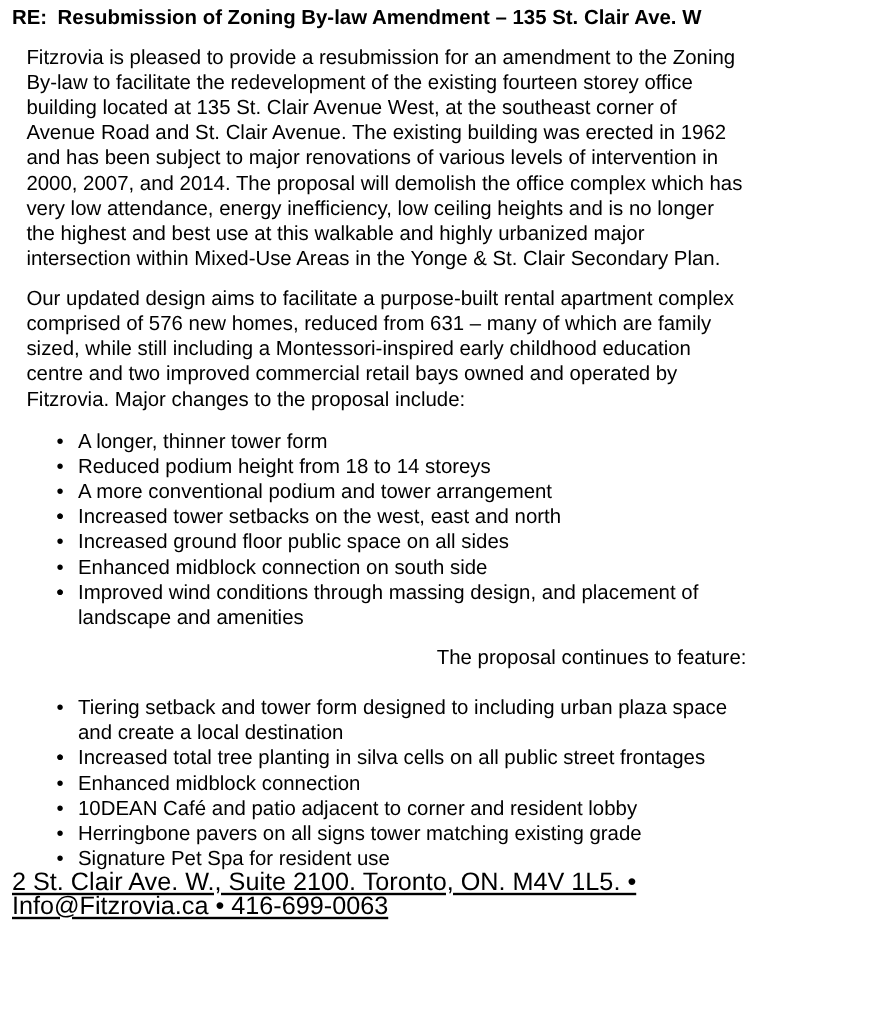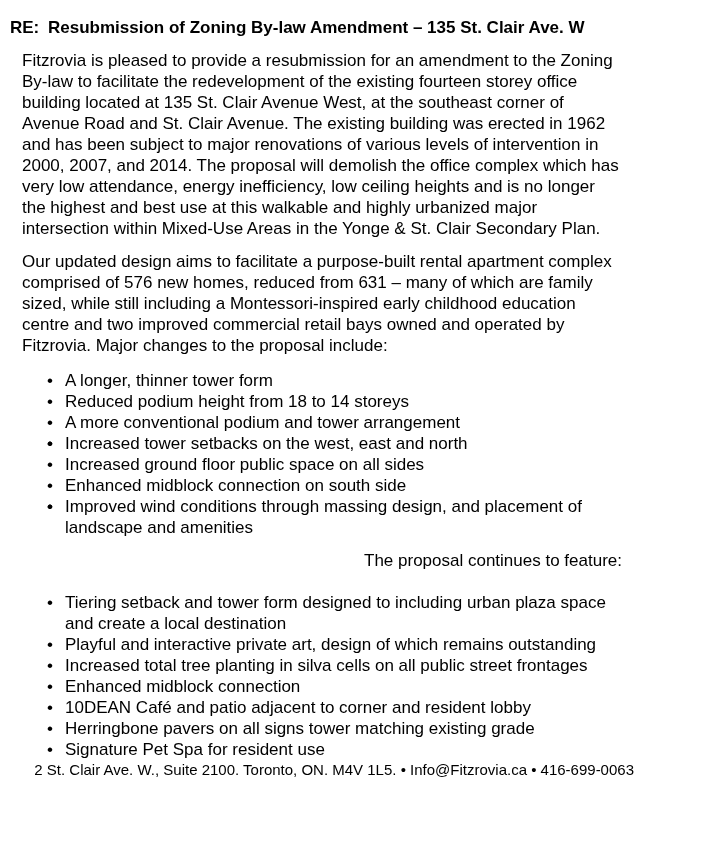--- a/index.html
+++ b/index.html
@@ -12,21 +12,21 @@
     height: 844px;
     overflow: hidden;
     font-family: "Liberation Sans", sans-serif;
     color: #000000;
     -webkit-font-smoothing: antialiased;
   }
   .doc {
     box-sizing: border-box;
     width: 654px;
     height: 844px;
-    padding: 17px 20px 0 10px;
+    padding: 4px 20px 0 10px;
     font-size: 17px;
     line-height: 21px;
   }
   .subject {
     display: flex;
     font-weight: bold;
     margin: 0;
   }
   .subject-prefix {
     flex: 0 0 38px;
@@ -51,23 +51,24 @@
     position: relative;
     padding-left: 55px;
   }
   ul.bullets .bullet {
     position: absolute;
     left: 37px;
     top: 0;
   }
   .footer {
     margin-top: 0;
-    text-align: right;
-    font-size: 15px;
+    text-align: left;
+    font-size: 21px;
     line-height: 20px;
+    text-decoration: underline;
   }
 </style>
 </head>
 <body>
 
 <div class="doc">
 
   <div class="subject">
     <span class="subject-prefix">RE:</span>
     <span class="subject-title">Resubmission of Zoning By-law Amendment – 135 St. Clair Ave. W</span>
@@ -86,21 +87,21 @@
       <li><span class="bullet">•</span><span>Increased ground floor public space on all sides</span></li>
       <li><span class="bullet">•</span><span>Enhanced midblock connection on south side</span></li>
       <li><span class="bullet">•</span></li>
       <li><span class="bullet">•</span><span>Improved wind conditions through massing design, and placement of landscape and amenities</span></li>
     </ul>
 
   <p class="para p3">The proposal continues to feature:</p>
 
   <ul class="bullets list2">
       <li><span class="bullet">•</span><span>Tiering setback and tower form designed to including urban plaza space and create a local destination</span></li>
-      <li><span class="bullet">•</span><span>Playful and interactive private art, design of which remains outstanding</span></li>
+      <li><span class="bullet">•</span></li>
       <li><span class="bullet">•</span><span>Increased total tree planting in silva cells on all public street frontages</span></li>
       <li><span class="bullet">•</span><span>Enhanced midblock connection</span></li>
       <li><span class="bullet">•</span><span>10DEAN Café and patio adjacent to corner and resident lobby</span></li>
       <li><span class="bullet">•</span><span>Herringbone pavers on all signs tower matching existing grade</span></li>
       <li><span class="bullet">•</span><span>Signature Pet Spa for resident use</span></li>
     </ul>
 
   <div class="footer">2 St. Clair Ave. W., Suite 2100. Toronto, ON. M4V 1L5. • Info@Fitzrovia.ca • 416-699-0063</div>
 
 </div>

